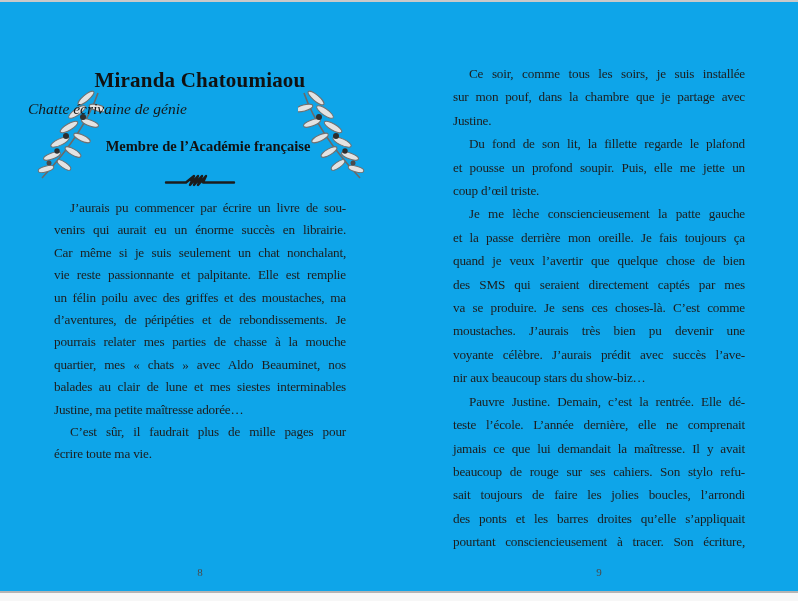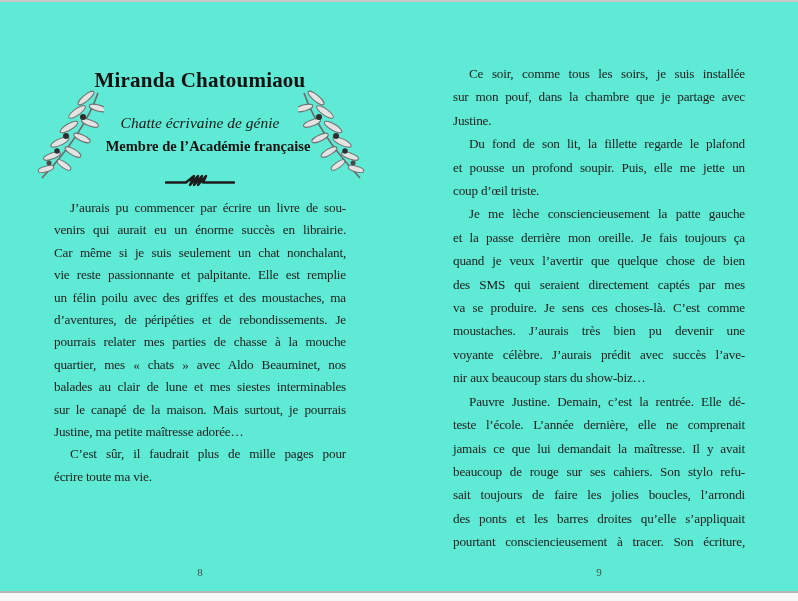--- a/index.html
+++ b/index.html
@@ -4,21 +4,21 @@
 <style>
   * { margin: 0; padding: 0; box-sizing: border-box; }
   html, body { width: 798px; height: 601px; }
   body {
     background: #ffffff;
     font-family: "Liberation Serif", "DejaVu Serif", serif;
     color: #1d1d1d;
     position: relative;
     overflow: hidden;
   }
-  .spread { position: absolute; inset: 0; background: #5eead4; }
+  .spread { position: absolute; inset: 0; background: #0ea5e9; }
   .top-edge {
     position: absolute; top: 0; left: 0; width: 798px; height: 2px;
     background: #c9c9c9;
   }
   .bottom-rule {
     position: absolute; top: 591px; left: 0; width: 798px; height: 2px;
     background: #b5b5b5;
   }
   .footer-strip {
     position: absolute; top: 593px; left: 0; width: 798px; height: 8px;
@@ -26,22 +26,22 @@
   }
 
   
   .header { position: absolute; left: 28px; top: 0; width: 344px; }
   .author-name {
     position: absolute; top: 68px; left: 0; width: 344px;
     text-align: center; font-size: 21px; font-weight: bold;
     letter-spacing: 0.2px; color: #111;
   }
   .author-subtitle {
-    position: absolute; top: 114px; left: 0; width: 344px;
-    text-align: center; font-style: italic; font-size: 15.5px; color: #161616;
+    position: absolute; top: 100px; left: 0; width: 344px;
+    text-align: left; font-style: italic; font-size: 15.5px; color: #161616;
   }
   .author-affiliation {
     position: absolute; top: 138px; left: 8px; width: 344px;
     text-align: center; font-weight: bold; font-size: 14.5px; color: #111;
   }
   .branch { position: absolute; width: 68px; height: 94px; }
   .branch-left { left: 8px; top: 90px; }
   .branch-right { left: 270px; top: 90px; transform: scaleX(-1); }
   .divider { position: absolute; top: 172px; left: 136px; }
 
@@ -129,21 +129,20 @@
         <div class="para">
           <div class="tline firstline">J’aurais pu commencer par écrire un livre de sou-</div>
           <div class="tline">venirs qui aurait eu un énorme succès en librairie.</div>
           <div class="tline">Car même si je suis seulement un chat nonchalant,</div>
           <div class="tline">vie reste passionnante et palpitante. Elle est remplie</div>
           <div class="tline">un félin poilu avec des griffes et des moustaches, ma</div>
           <div class="tline">d’aventures, de péripéties et de rebondissements. Je</div>
           <div class="tline">pourrais relater mes parties de chasse à la mouche</div>
           <div class="tline">quartier, mes « chats » avec Aldo Beauminet, nos</div>
           <div class="tline">balades au clair de lune et mes siestes interminables</div>
-          <div class="tline">sur le canapé de la maison. Mais surtout, je pourrais</div>
           <div class="tline lastline">Justine, ma petite maîtresse adorée…</div>
         </div>
         <div class="para">
           <div class="tline firstline">C’est sûr, il faudrait plus de mille pages pour</div>
           <div class="tline lastline">écrire toute ma vie.</div>
         </div>
       </div>
 
     <div class="pagenum pagenum-left">8</div>
   </div>

